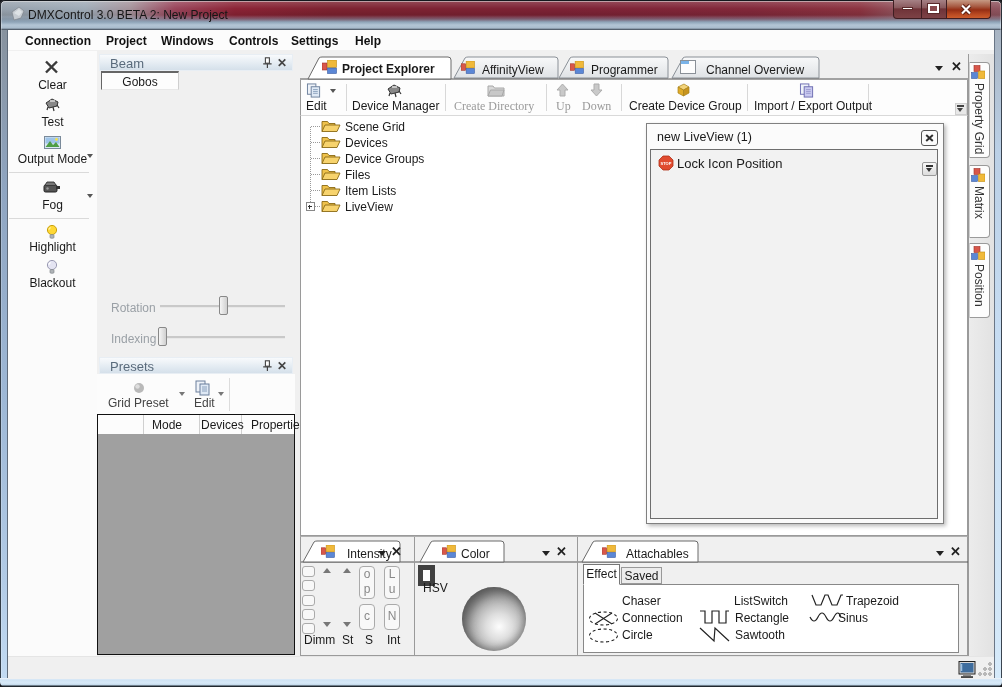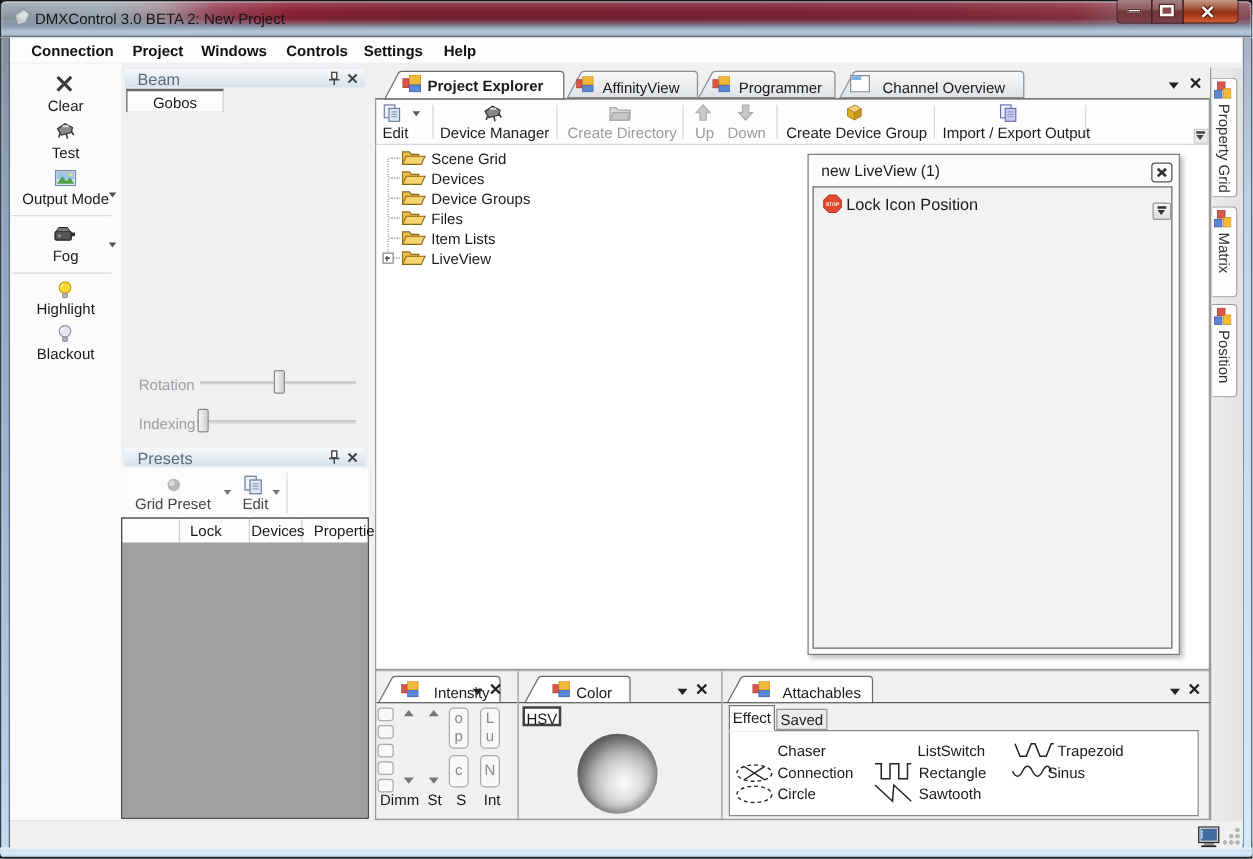--- a/index.html
+++ b/index.html
@@ -54,21 +54,21 @@
   
   #presets-tb{left:97px;top:374px;width:198px;height:40px;background:#fcfcfc;}
   
   #ptable{left:97px;top:414px;width:198px;height:241px;border:1px solid #111;box-sizing:border-box;background:#fcfcfc;}
   #ptable .hrow{position:absolute;left:0;top:0;width:100%;height:19px;background:#fcfcfc;}
   #ptable .grayarea{position:absolute;left:0;top:19px;width:100%;height:220px;background:#a0a0a0;}
   .pcol{position:absolute;top:0;width:1px;height:19px;background:#d0d0d0;}
   #doc-toolbar{left:300px;top:80px;width:668px;height:36px;background:#fdfdfd;border-left:1px solid #9a9a9a;border-right:1px solid #9a9a9a;border-bottom:1px solid #d9d9d9;box-sizing:border-box;}
   .tbsep{position:absolute;top:4px;width:1px;height:27px;background:#d8d8d8;}
   .tbtxt{position:absolute;top:19px;font-size:12px;color:#1a1a1a;white-space:nowrap;}
-  .tbtxt.dis{color:#9a9a9a;}
+  .tbtxt.dis{color:#9a9a9a;font-family:Liberation Serif, serif;}
   #tree{left:300px;top:116px;width:668px;height:420px;background:#fff;border-left:1px solid #9a9a9a;border-right:1px solid #9a9a9a;border-bottom:1px solid #9a9a9a;box-sizing:border-box;}
   .titem{position:absolute;left:345px;white-space:nowrap;}
   
   #float{left:646px;top:123px;width:298px;height:401px;background:#fbfbfb;border:1px solid #808080;box-sizing:border-box;box-shadow:2px 2px 4px rgba(0,0,0,.28);}
   #float-inner{position:absolute;left:650px;top:149px;width:288px;height:370px;background:#f2f2f2;border:1px solid #6e6e6e;box-sizing:border-box;}
   
   #dock{left:300px;top:536px;width:668px;height:120px;background:#f0f0f0;border:1px solid #9a9a9a;border-top:1px solid #b0b0b0;box-sizing:border-box;}
   
   #rstrip{left:968px;top:54px;width:26px;height:603px;background:linear-gradient(to right,#ececec,#e2e2e2);border-left:1px solid #9a9a9a;box-sizing:border-box;}
   .vtab{position:absolute;left:969px;width:21px;background:#fdfdfd;border:1px solid #9a9a9a;border-left:1px solid #cfcfcf;border-radius:0 4px 4px 0;box-sizing:border-box;}
@@ -189,21 +189,21 @@
   <path d="M7 7 h5 M7 9 h5 M7 11 h5" stroke="#8aa0bc" stroke-width="1"></path>
 </svg>
 <div class="abs" style="left:194px;top:396px;color:#444">Edit</div>
 <div class="caret" style="left:218px;top:392px;border-top-color:#777"></div>
 <div class="abs" style="left:229px;top:378px;width:1px;height:33px;background:#dcdcdc"></div>
 <div class="abs" id="ptable">
   <div class="hrow">
     <div class="pcol" style="left:45px"></div>
     <div class="pcol" style="left:101px"></div>
     <div class="pcol" style="left:143px"></div>
-    <div style="position:absolute;left:54px;top:3px">Lock</div>
+    <div style="position:absolute;left:54px;top:3px">Mode</div>
     <div style="position:absolute;left:103px;top:3px">Devices</div>
     <div style="position:absolute;left:153px;top:3px">Propertie</div>
   </div>
   <div class="grayarea"></div>
 </div>
 
 <svg class="abs" style="left:300px;top:56px" width="668" height="24" viewBox="0 0 668 24">
   <defs>
     <linearGradient id="tabg" x1="0" y1="0" x2="0" y2="1">
       <stop offset="0" stop-color="#f8f9fa"></stop>
@@ -394,21 +394,21 @@
   <path d="M5 22 L16 2 Q17 1 19 1 L86 1 Q89 1 89 4 L89 22 Z" fill="#ffffff" stroke="#6a6a6a"></path>
 </svg>
 <svg class="abs" style="left:442px;top:545px" width="14" height="13" viewBox="0 0 15 14">
   <rect x="0" y="3" width="5" height="7" fill="#d8574a" stroke="#a03028" stroke-width=".6"></rect>
   <rect x="5.5" y="0" width="9" height="7.5" fill="#f0b93a" stroke="#c08a10" stroke-width=".6"></rect>
   <rect x="5.5" y="8" width="9" height="5.5" fill="#5b87d6" stroke="#3a5aa0" stroke-width=".6"></rect>
 </svg>
 <div class="abs" style="left:461px;top:547px">Color</div>
 <div class="caret" style="left:542px;top:551px;border-top-color:#222;border-left-width:4px;border-right-width:4px;border-top-width:5px"></div>
 <div class="abs" style="left:556px;top:544px;font-weight:bold;font-size:13px;color:#222">✕</div>
-<div class="abs" style="left:418px;top:565px;width:31px;height:16px;border:2px solid #404040;background:#fcfcfc;box-sizing:border-box;text-align:center;padding-top:1px">HSV</div>
+<div class="abs" style="left:418px;top:565px;width:17px;height:16px;border:5px solid #404040;background:#fcfcfc;box-sizing:border-box;text-align:center;padding-top:11px">HSV</div>
 <div class="abs" style="left:462px;top:587px;width:64px;height:64px;border-radius:50%;background:
   radial-gradient(circle at 58% 62%, #fdfdfd 0%, #dedede 24%, #ababab 52%, #7e7e7e 80%, #666666 100%);
   box-shadow:inset 5px 6px 10px rgba(50,50,50,.5), inset -2px -3px 6px rgba(70,70,70,.35)"></div>
 
 <svg class="abs" style="left:578px;top:540px" width="390" height="23" viewBox="0 0 390 23">
   <path d="M0 22 L390 22" stroke="#555"></path>
   <path d="M4 22 L15 2 Q16 1 18 1 L117 1 Q120 1 120 4 L120 22 Z" fill="#ffffff" stroke="#6a6a6a"></path>
 </svg>
 <svg class="abs" style="left:602px;top:545px" width="14" height="13" viewBox="0 0 15 14">
   <rect x="0" y="3" width="5" height="7" fill="#d8574a" stroke="#a03028" stroke-width=".6"></rect>

